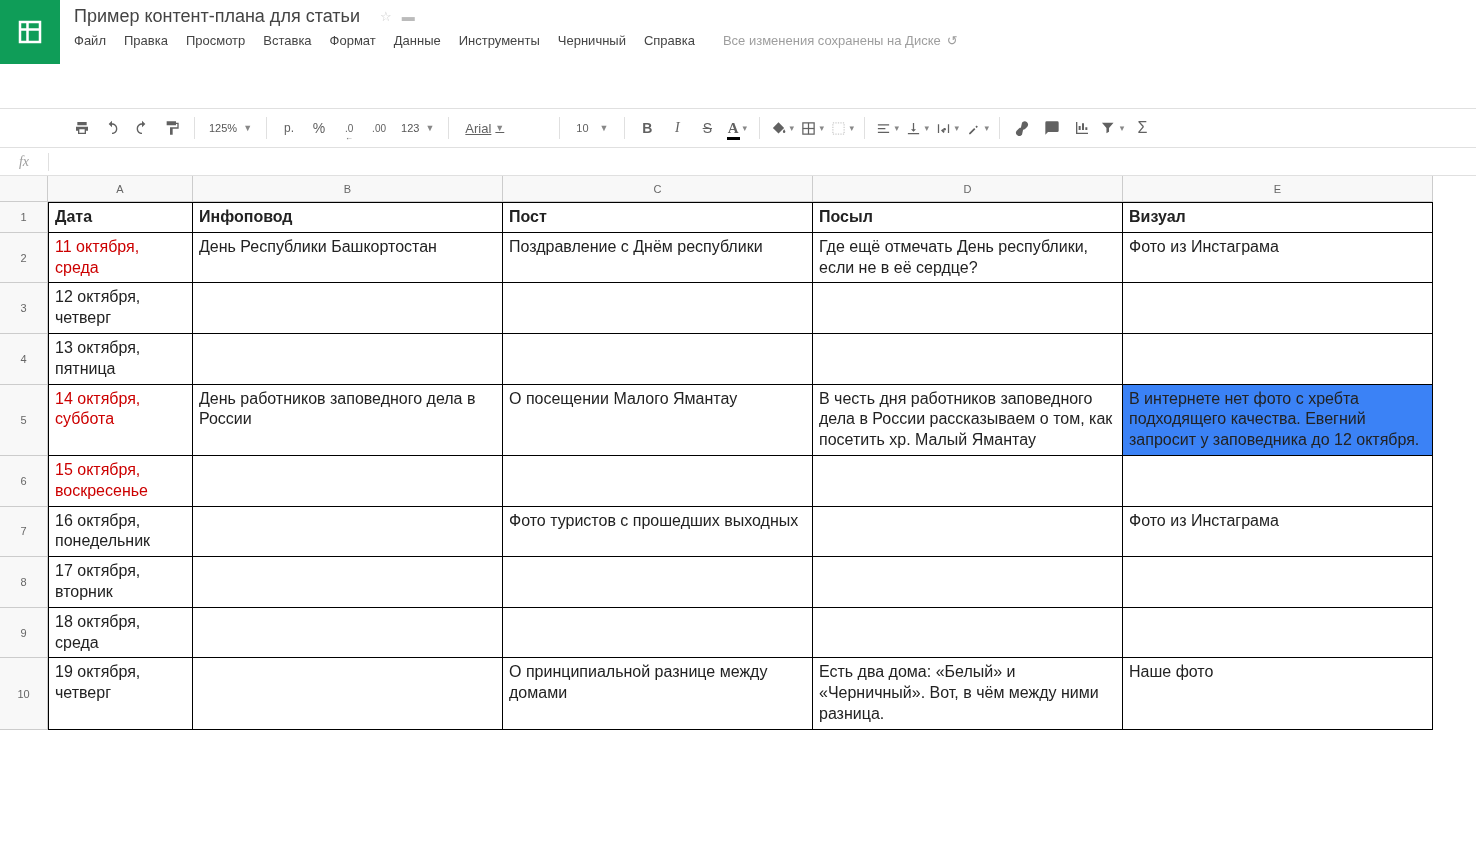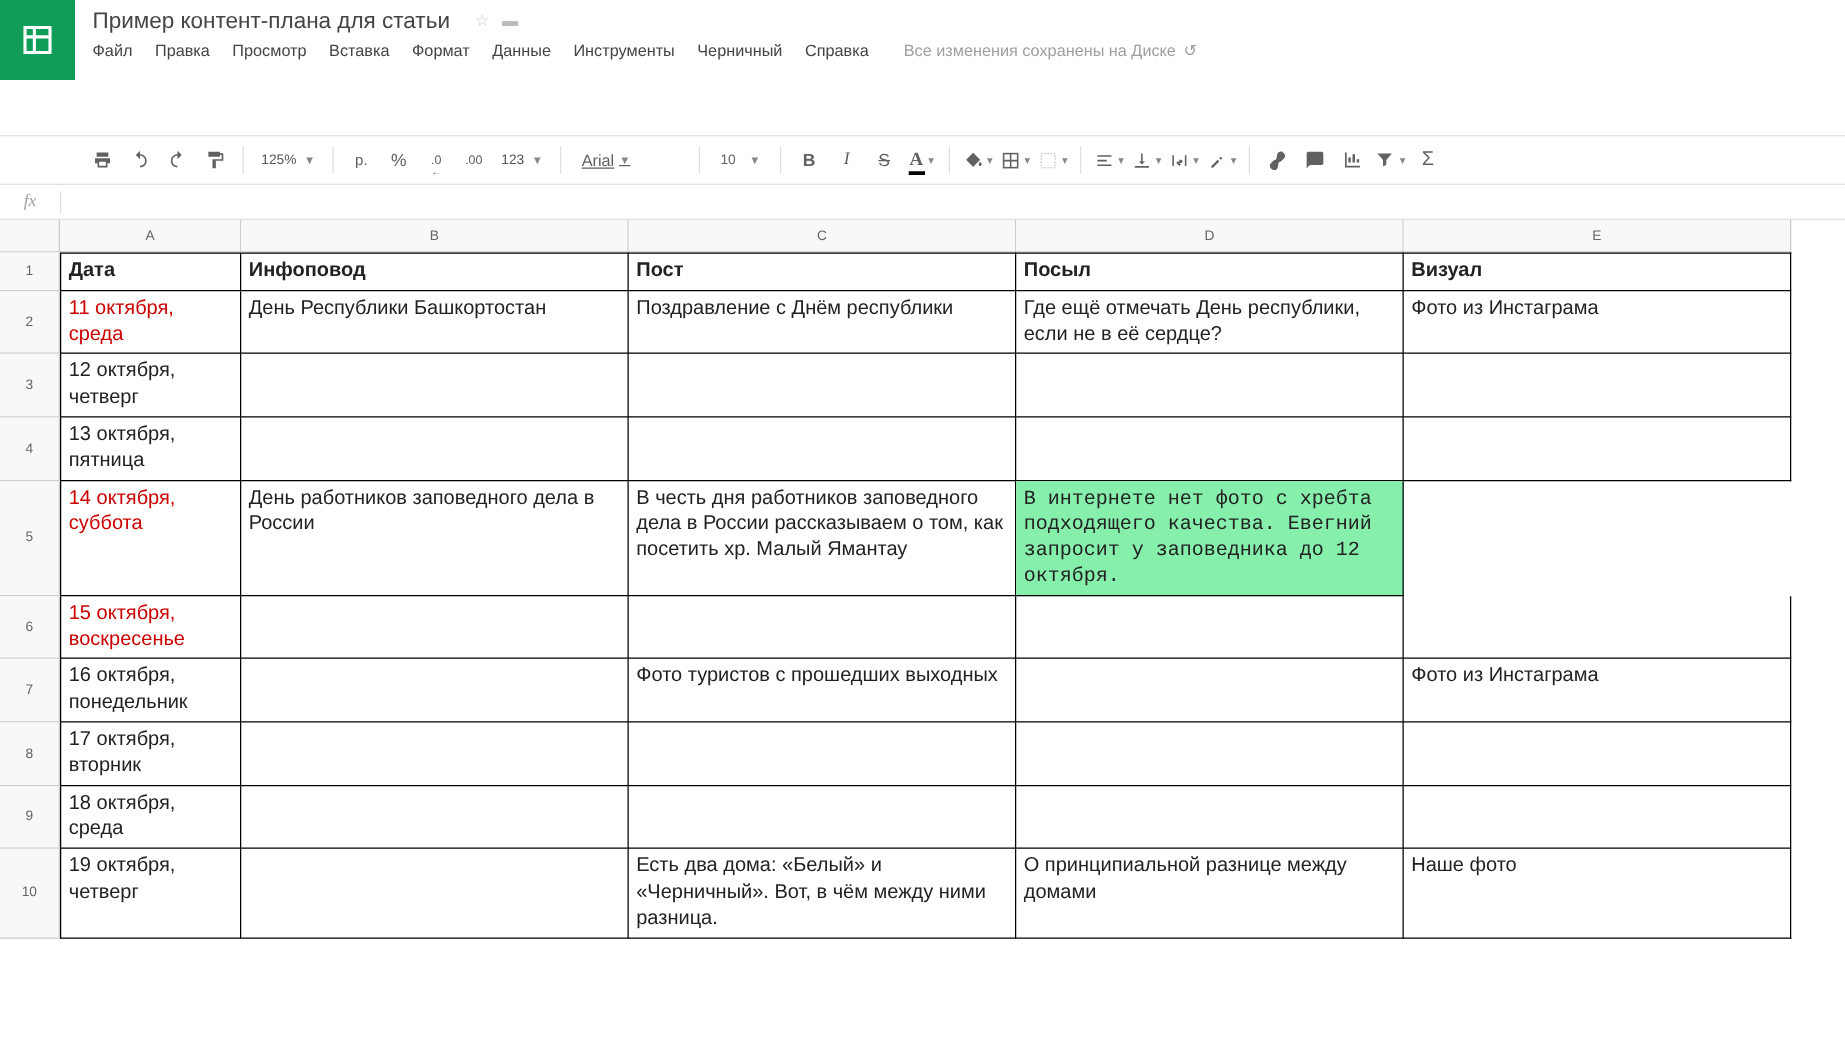--- a/index.html
+++ b/index.html
@@ -31,21 +31,21 @@
   
   .formula-bar { display:flex; align-items:center; height:28px; border-bottom:1px solid #e0e0e0; }
   .fx { width:48px; text-align:center; font-style:italic; color:#9e9e9e; font-family:serif; font-size:14px;}
   .fx-sep { width:1px; height:18px; background:#e0e0e0;}
   .corner { width:48px; height:26px; background:#f8f8f8; border-right:1px solid #ccc; border-bottom:1px solid #ccc;}
   .colh { background:#f8f8f8; border-right:1px solid #ccc; border-bottom:1px solid #ccc; text-align:center; line-height:26px; height:26px; color:#666; font-size:11px;}
   .row { display:flex; }
   .rowh { width:48px; background:#f8f8f8; border-right:1px solid #ccc; border-bottom:1px solid #ccc; text-align:center; color:#666; font-size:11px; display:flex; align-items:center; justify-content:center;}
   .cell { border-right:1px solid #000; border-bottom:1px solid #000; padding:4px 6px; font-size:16px; line-height:1.3; overflow:hidden;}
   .cell.weekend { color:#c00; }
-  .cell.hl { background:#86efac;font-family:Liberation Mono, monospace; }
+  .cell.hl { background:#3b82f6; }
   .row.head .cell { font-weight:bold; }
   
   
   .cA { width:145px; } .cB { width:310px; } .cC { width:310px; } .cD { width:310px; } .cE { width:310px; }
   
   .grid-wrap { position:relative; }
   
 </style>
 </head>
 <body>
@@ -253,20 +253,21 @@
     <div class="cell cA" style="border-left:1px solid #000;min-height:46px;">13 октября, пятница</div>
     <div class="cell cB"></div>
     <div class="cell cC"></div>
     <div class="cell cD"></div>
     <div class="cell cE"></div>
       </div>
       <div class="row">
     <div class="rowh">5</div>
     <div class="cell cA weekend" style="border-left:1px solid #000;">14 октября, суббота</div>
     <div class="cell cB">День работников заповедного дела в России</div>
+    <div class="cell cC">О посещении Малого Ямантау</div>
     <div class="cell cD">В честь дня работников заповедного дела в России рассказываем о том, как посетить хр. Малый Ямантау</div>
     <div class="cell cE hl">В интернете нет фото с хребта подходящего качества. Евегний запросит у заповедника до 12 октября.</div>
       </div>
       <div class="row">
     <div class="rowh">6</div>
     <div class="cell cA weekend" style="border-left:1px solid #000;min-height:46px;">15 октября, воскресенье</div>
     <div class="cell cB"></div>
     <div class="cell cC"></div>
     <div class="cell cD"></div>
     <div class="cell cE"></div>
@@ -292,18 +293,18 @@
     <div class="cell cA" style="border-left:1px solid #000;min-height:46px;">18 октября, среда</div>
     <div class="cell cB"></div>
     <div class="cell cC"></div>
     <div class="cell cD"></div>
     <div class="cell cE"></div>
       </div>
       <div class="row">
     <div class="rowh">10</div>
     <div class="cell cA" style="border-left:1px solid #000;">19 октября, четверг</div>
     <div class="cell cB"></div>
+    <div class="cell cC">О принципиальной разнице между домами</div>
     <div class="cell cD">Есть два дома: «Белый» и «Черничный». Вот, в чём между ними разница.</div>
-    <div class="cell cC">О принципиальной разнице между домами</div>
     <div class="cell cE">Наше фото</div>
       </div>
     </div>
 </div>
 
 </body></html>

